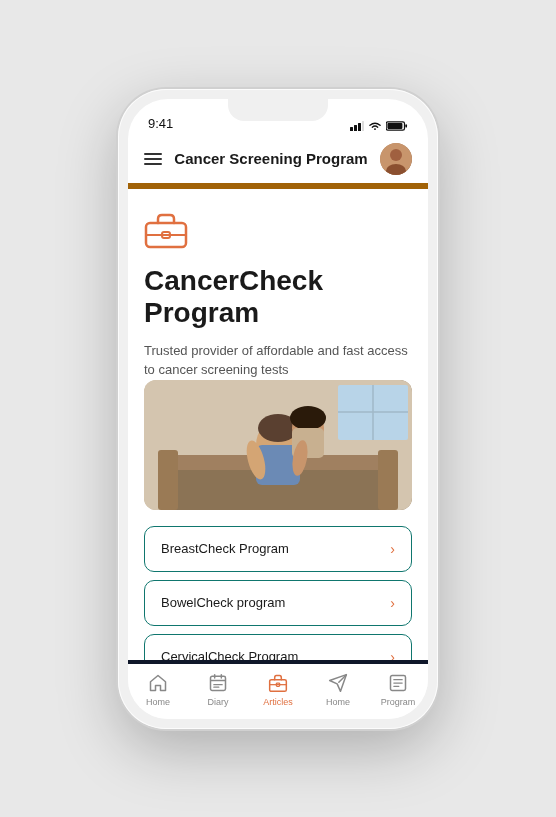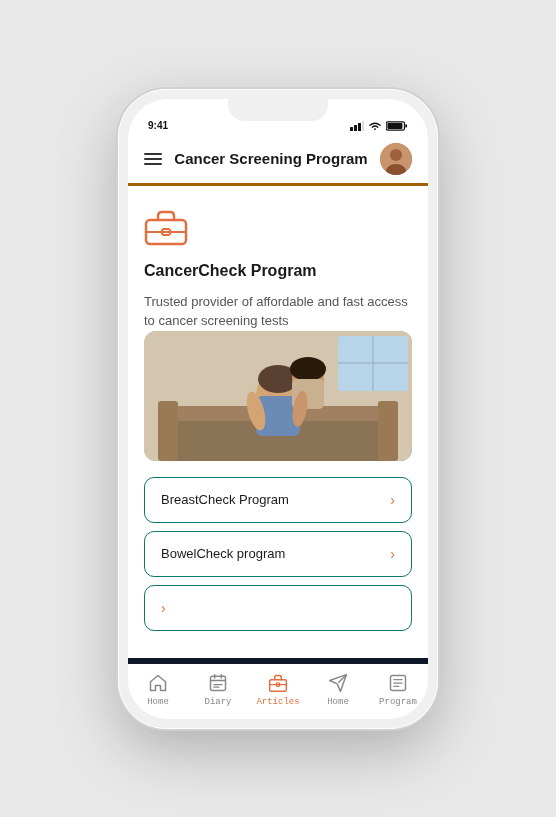--- a/index.html
+++ b/index.html
@@ -57,39 +57,39 @@
       align-items: flex-end;
       justify-content: space-between;
       padding: 0 20px 4px;
       font-size: 11px;
       font-weight: 600;
       color: #111;
       flex-shrink: 0;
     }
 
     .status-time {
-      font-size: 10px;
-      font-weight: 700;
+      font-size: 13px;
+      font-weight: 400;
       margin-top: 44px;
     }
 
     .status-icons {
       display: flex;
       align-items: center;
       gap: 4px;
       font-size: 11px;
     }
 
     
     .header {
       display: flex;
       align-items: center;
       justify-content: space-between;
       padding: 8px 16px;
-      border-bottom: 3px solid #a16207;
+      border-bottom: 6px solid #a16207;
       flex-shrink: 0;
     }
 
     .header-menu {
       display: flex;
       flex-direction: column;
       gap: 3px;
       cursor: pointer;
     }
 
@@ -133,21 +133,21 @@
       overflow-y: auto;
       padding: 20px 16px 0;
     }
 
     .program-icon {
       margin-bottom: 12px;
     }
 
     
     .program-title {
-      font-size: 16px;
+      font-size: 28px;
       font-weight: 800;
       color: #1a1a1a;
       margin-bottom: 12px;
     }
 
     .program-description {
       font-size: 13px;
       color: #555;
       line-height: 1.5;
     }
@@ -203,24 +203,23 @@
       font-size: 14px;
       font-weight: 300;
     }
 
     
     .bottom-nav {
       display: flex;
       align-items: center;
       justify-content: space-around;
       padding: 8px 0 12px;
-      border-top: 6px solid #0f172a;
+      border-top: 4px solid #0f172a;
       flex-shrink: 0;
       background: #fff;
-      font-family: Liberation Mono, monospace;
     }
 
     .nav-item {
       display: flex;
       flex-direction: column;
       align-items: center;
       gap: 3px;
       cursor: pointer;
       min-width: 44px;
     }
@@ -342,20 +341,21 @@
       <div class="service-list">
         <div class="service-item">
           <span class="service-item-label">BreastCheck Program</span>
           <span class="chevron">›</span>
         </div>
         <div class="service-item">
           <span class="service-item-label">BowelCheck program</span>
           <span class="chevron">›</span>
         </div>
         <div class="service-item">
+          <span class="service-item-label">CervicalCheck Program</span>
           <span class="chevron">›</span>
         </div>
       </div>
     </div>
 
     <div class="bottom-nav">
 
       <div class="nav-item">
         <div class="nav-icon">
           <svg width="20" height="20" viewBox="0 0 24 24" fill="none">

